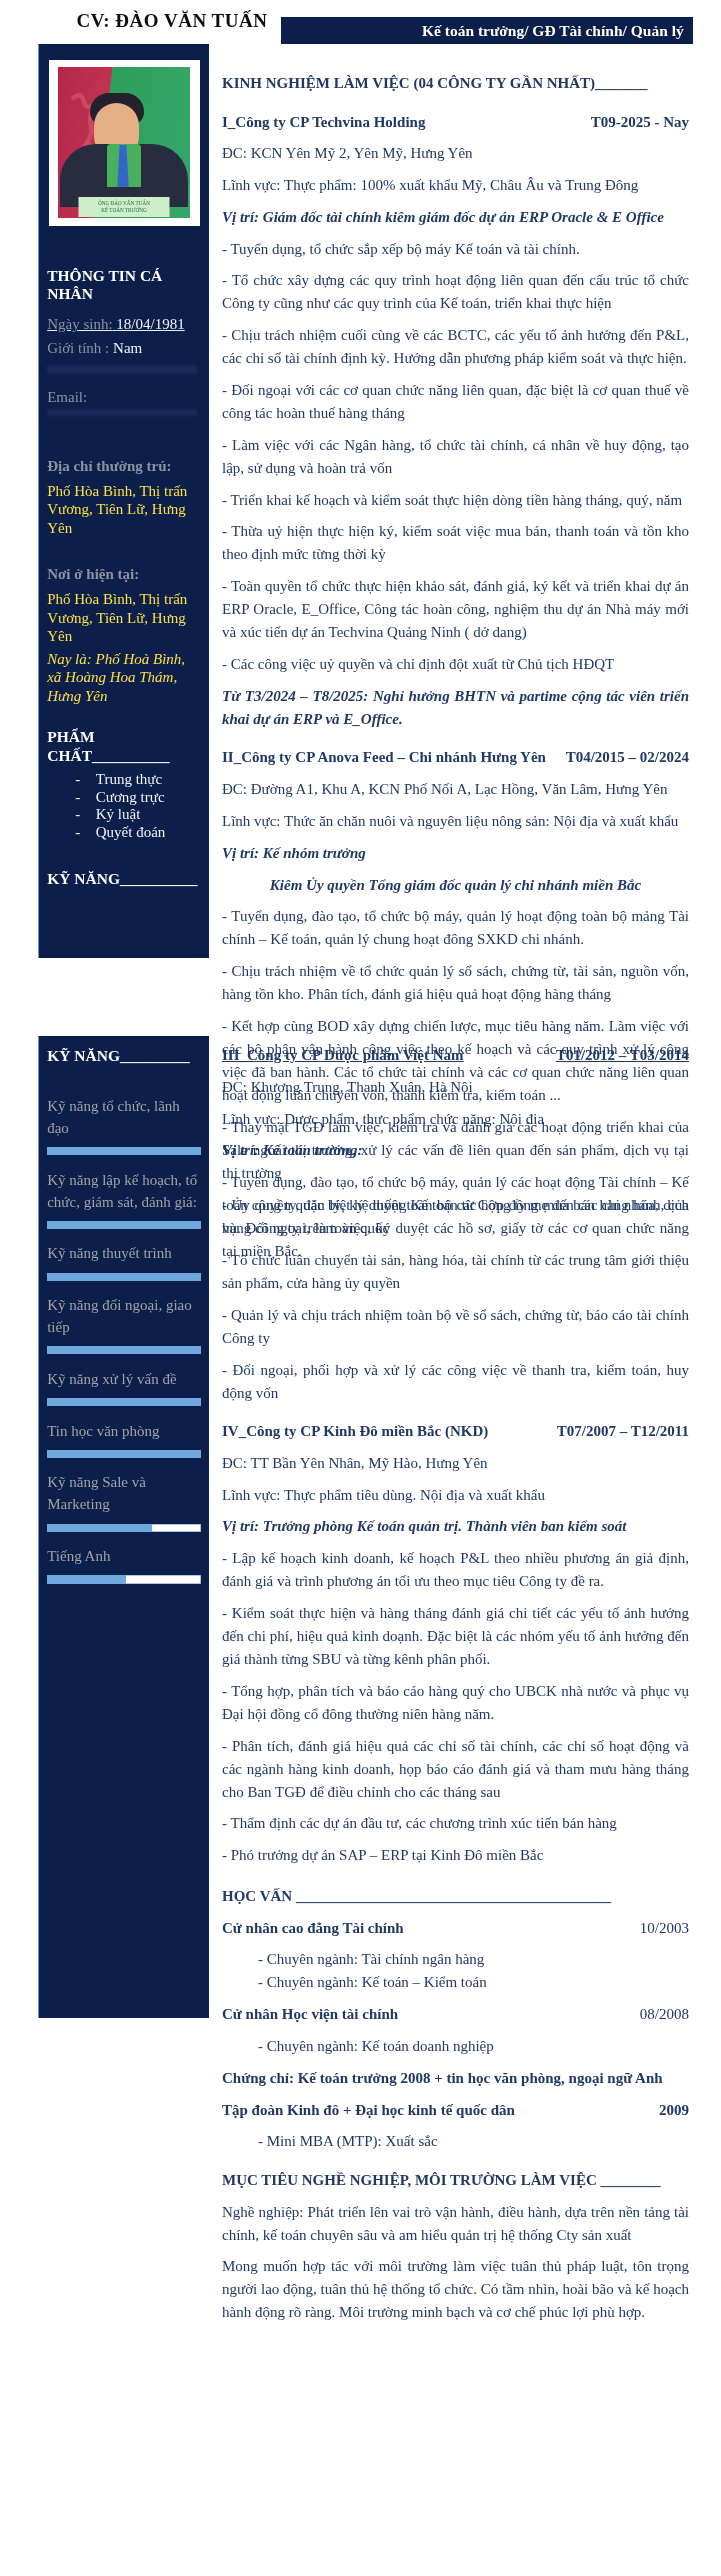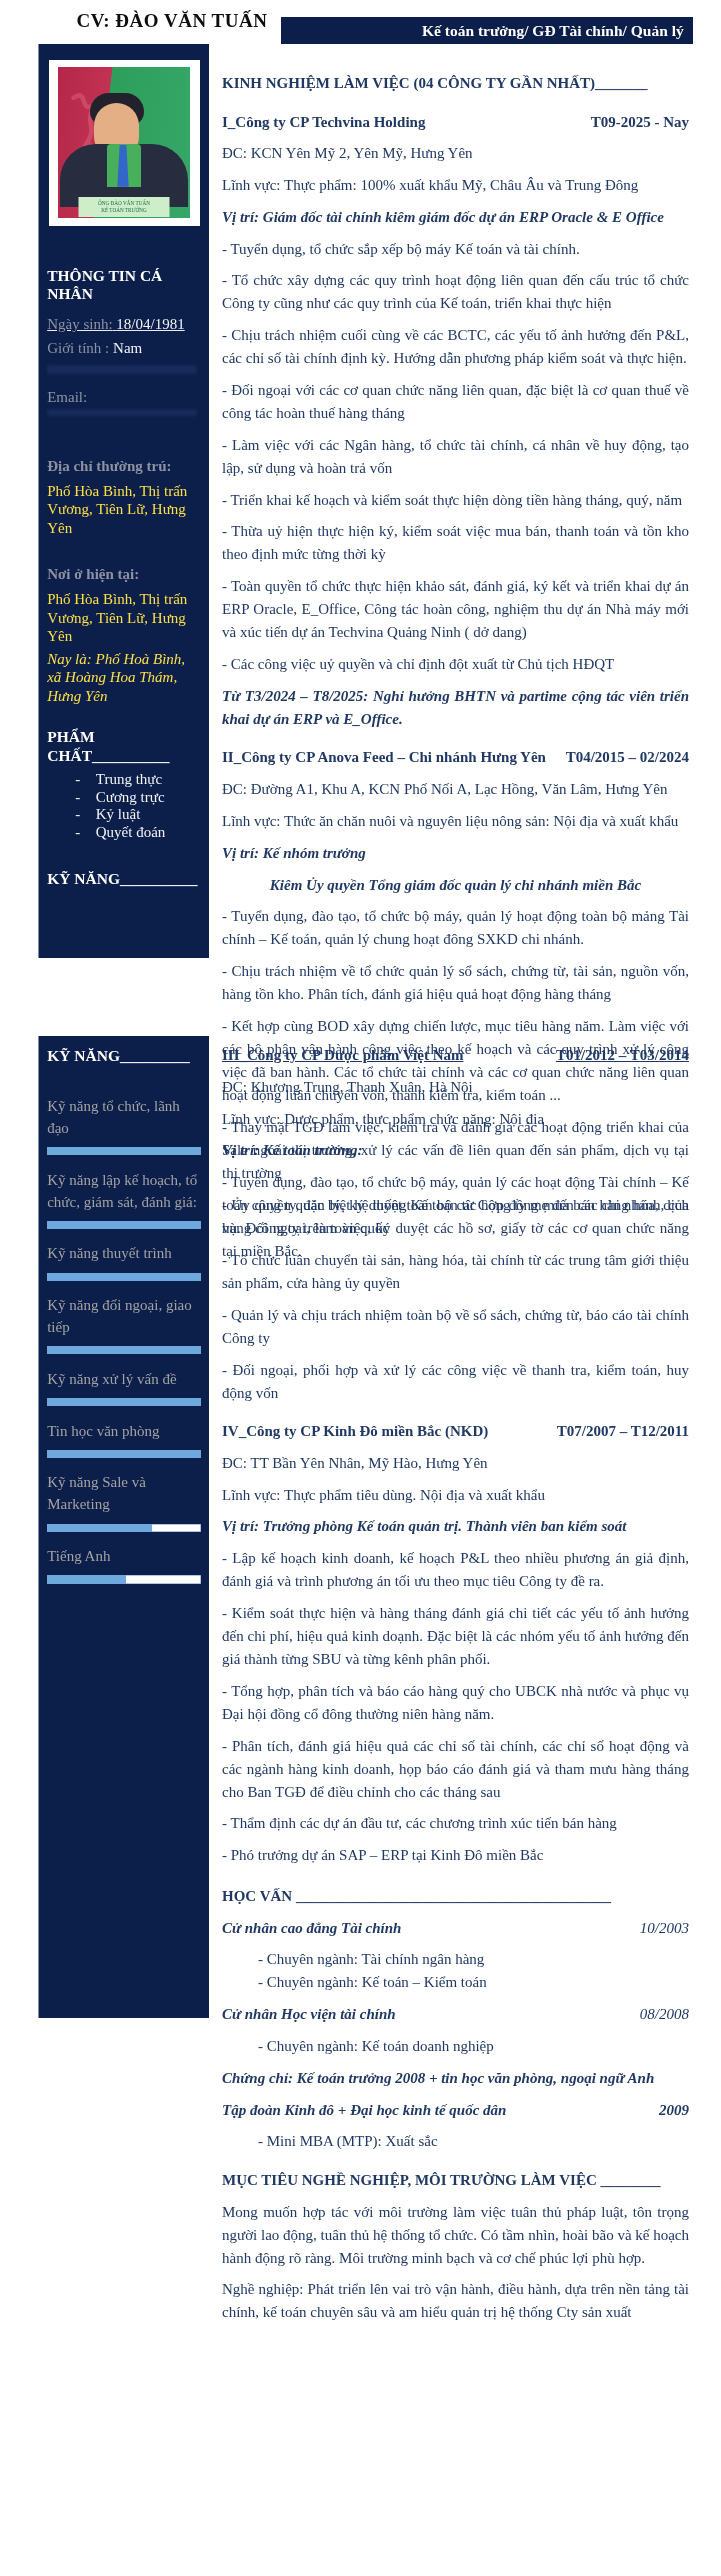--- a/index.html
+++ b/index.html
@@ -70,21 +70,21 @@
   .rc1{top:72px;}
   .rc2{top:1044px;}
   .rc p{margin:0 0 8.8px;}
   .rc .bullet{text-align:justify;}
   .sec-heading{font-weight:bold;margin:0 0 9.3px;white-space:nowrap;overflow:hidden;}
   .jobhead{display:flex;justify-content:space-between;font-weight:bold;margin:15.5px 0 8.8px;}
   .jobhead:first-child{margin-top:0;text-decoration:underline;}
   .pos{font-weight:bold;font-style:italic;}
   .pos-center{font-weight:bold;font-style:italic;text-align:center;}
   .note{font-weight:bold;font-style:italic;text-align:justify;}
-  .edu-row{display:flex;justify-content:space-between;margin:4.1px 0 8.8px;font-style:italic;}
+  .edu-row{display:flex;justify-content:space-between;margin:4.1px 0 8.8px;}
   .edu-name{font-weight:bold;}
   .edu-detail{padding-left:36px;}
   .edu-details{margin:0 0 8.8px;}
   .edu-details p{margin:0;}
 </style>
 </head>
 <body>
 
 <div class="cv-title">CV: ĐÀO VĂN TUẤN</div>
 <div class="banner">
@@ -305,16 +305,16 @@
 
   <div class="edu-row">
     <span class="edu-name">Tập đoàn Kinh đô + Đại học kinh tế quốc dân</span>
     <span class="edu-name">2009</span>
   </div>
   <div class="edu-details">
     <p class="edu-detail">- Mini MBA (MTP): Xuất sắc</p>
   </div>
 
   <p class="sec-heading" style="margin-top:15.5px;">MỤC TIÊU NGHỀ NGHIỆP, MÔI TRƯỜNG LÀM VIỆC ________</p>
+  <p class="bullet">Nghề nghiệp: Phát triển lên vai trò vận hành, điều hành, dựa trên nền tảng tài chính, kế toán chuyên sâu và am hiểu quản trị hệ thống Cty sản xuất</p>
   <p class="bullet">Mong muốn hợp tác với môi trường làm việc tuân thủ pháp luật, tôn trọng người lao động, tuân thủ hệ thống tổ chức. Có tầm nhìn, hoài bão và kế hoạch hành động rõ ràng. Môi trường minh bạch và cơ chế phúc lợi phù hợp.</p>
-  <p class="bullet">Nghề nghiệp: Phát triển lên vai trò vận hành, điều hành, dựa trên nền tảng tài chính, kế toán chuyên sâu và am hiểu quản trị hệ thống Cty sản xuất</p>
 </div>
 
 
 </body></html>

